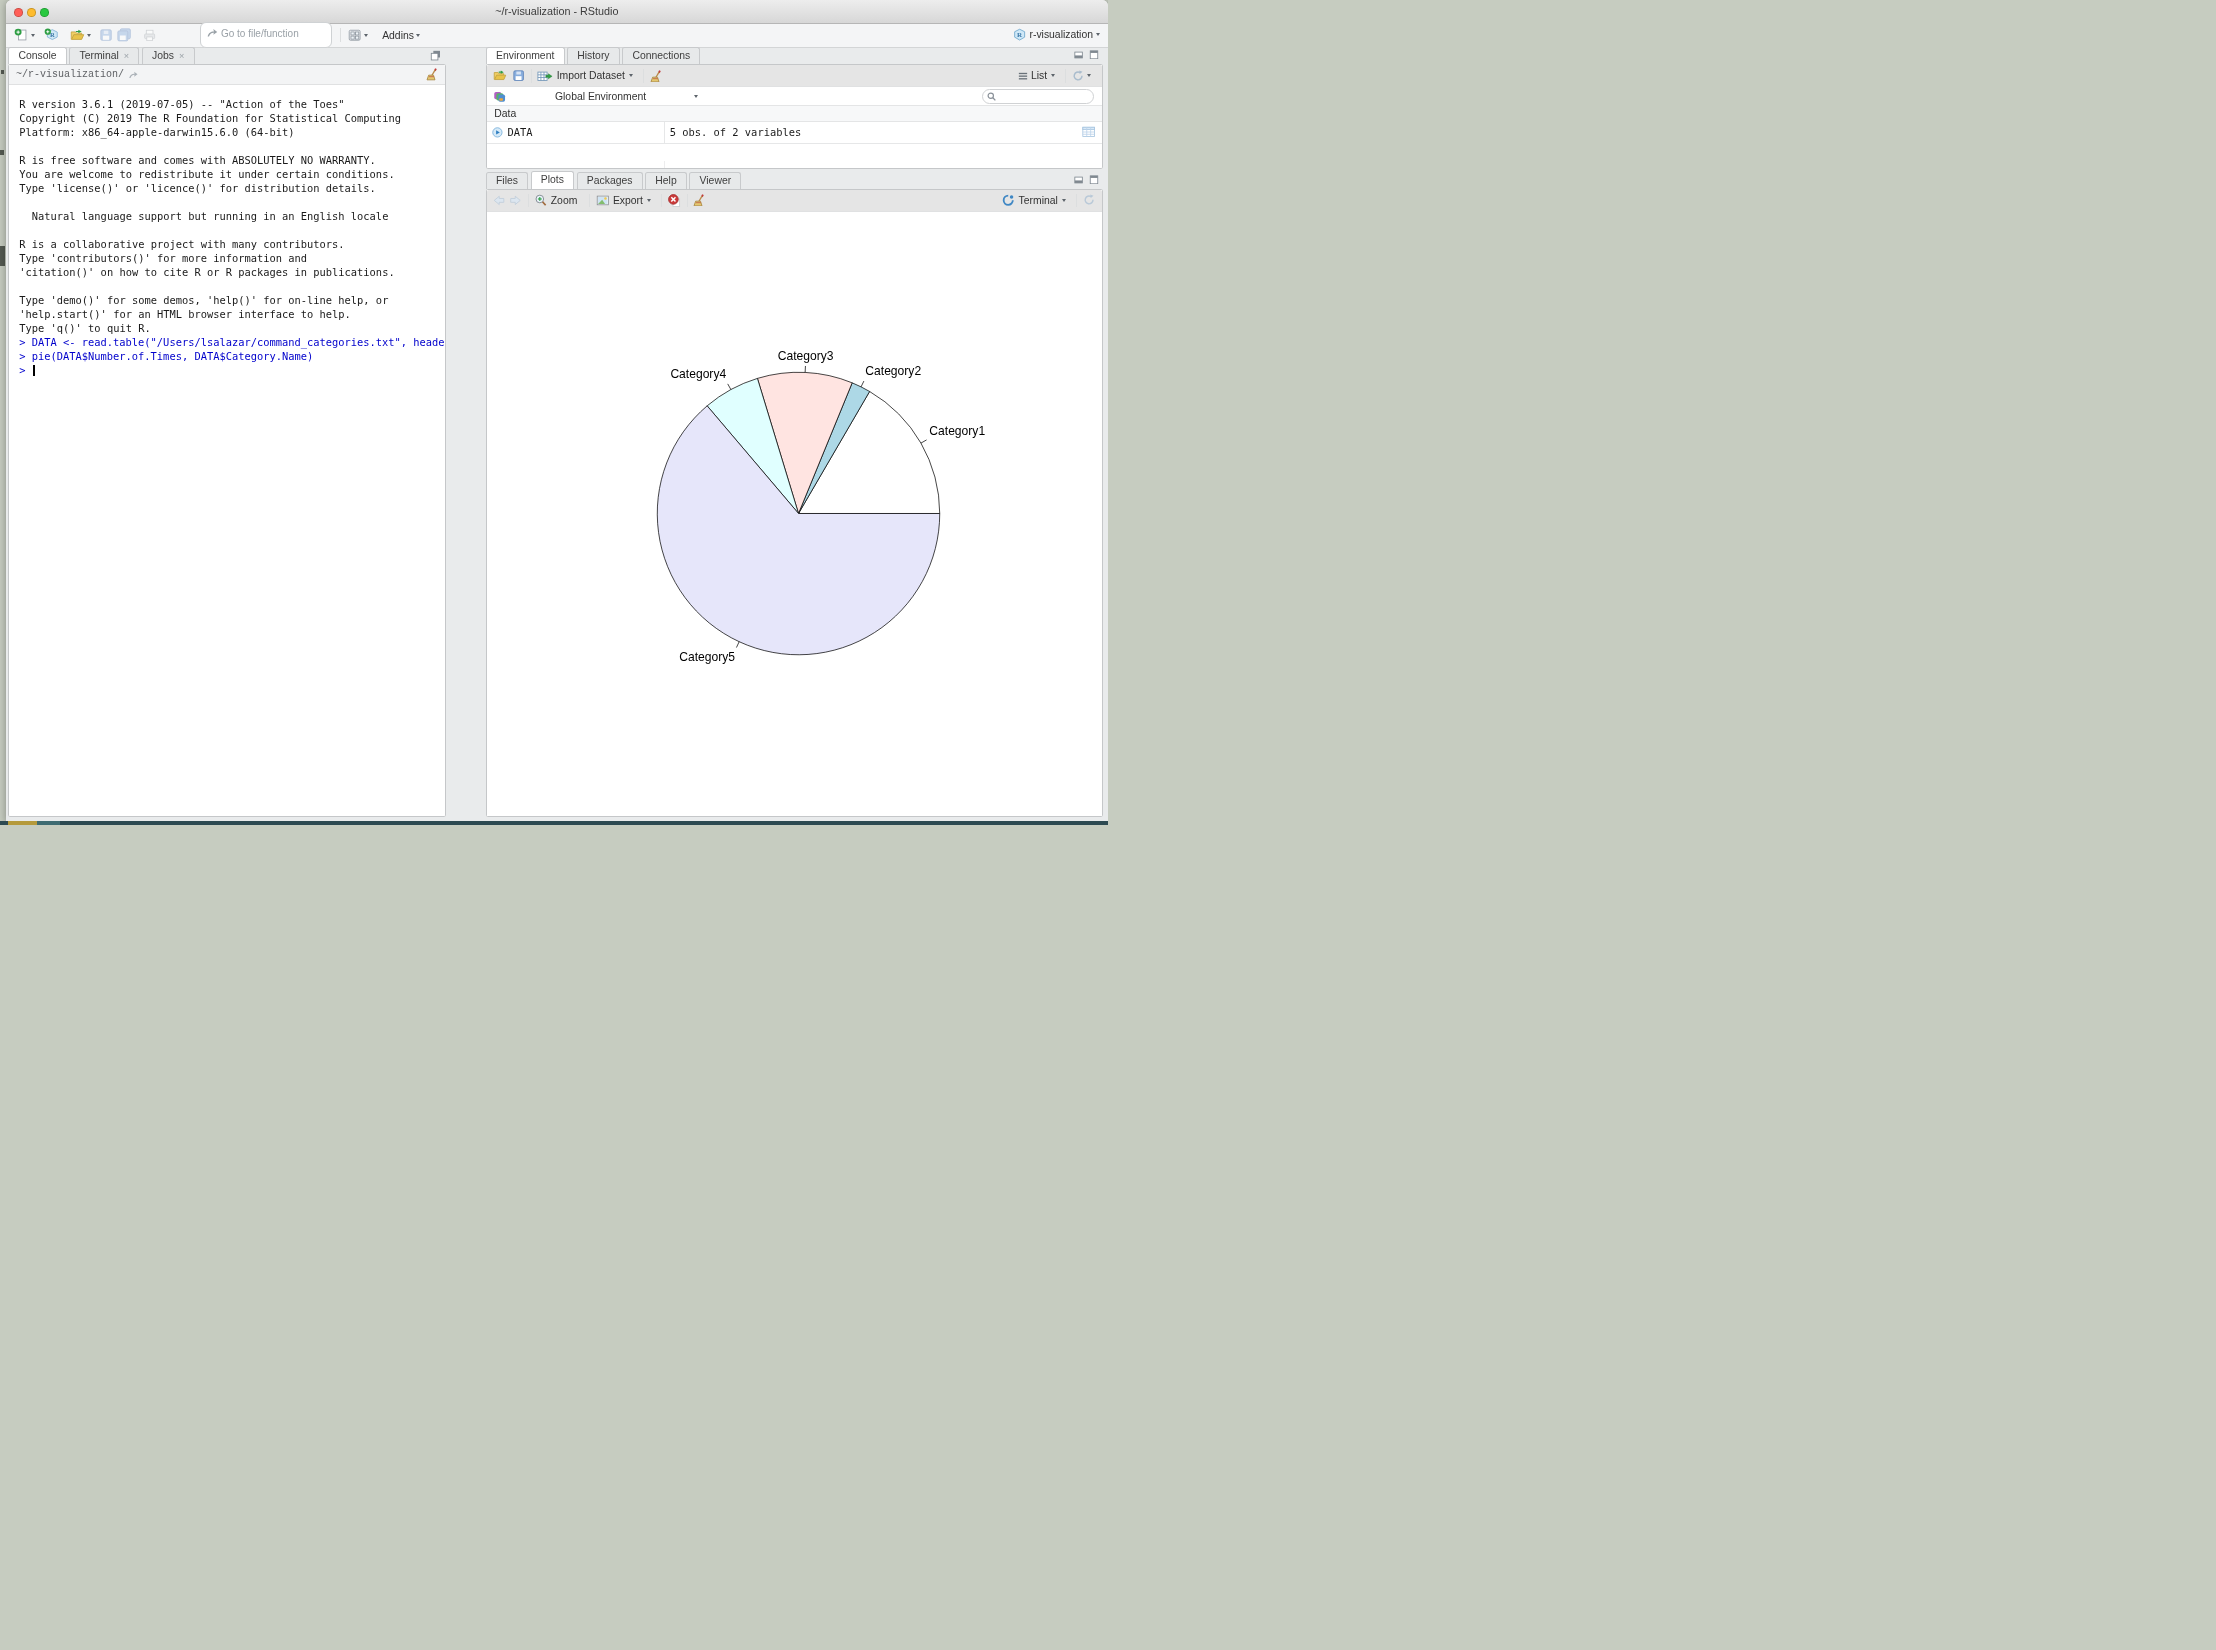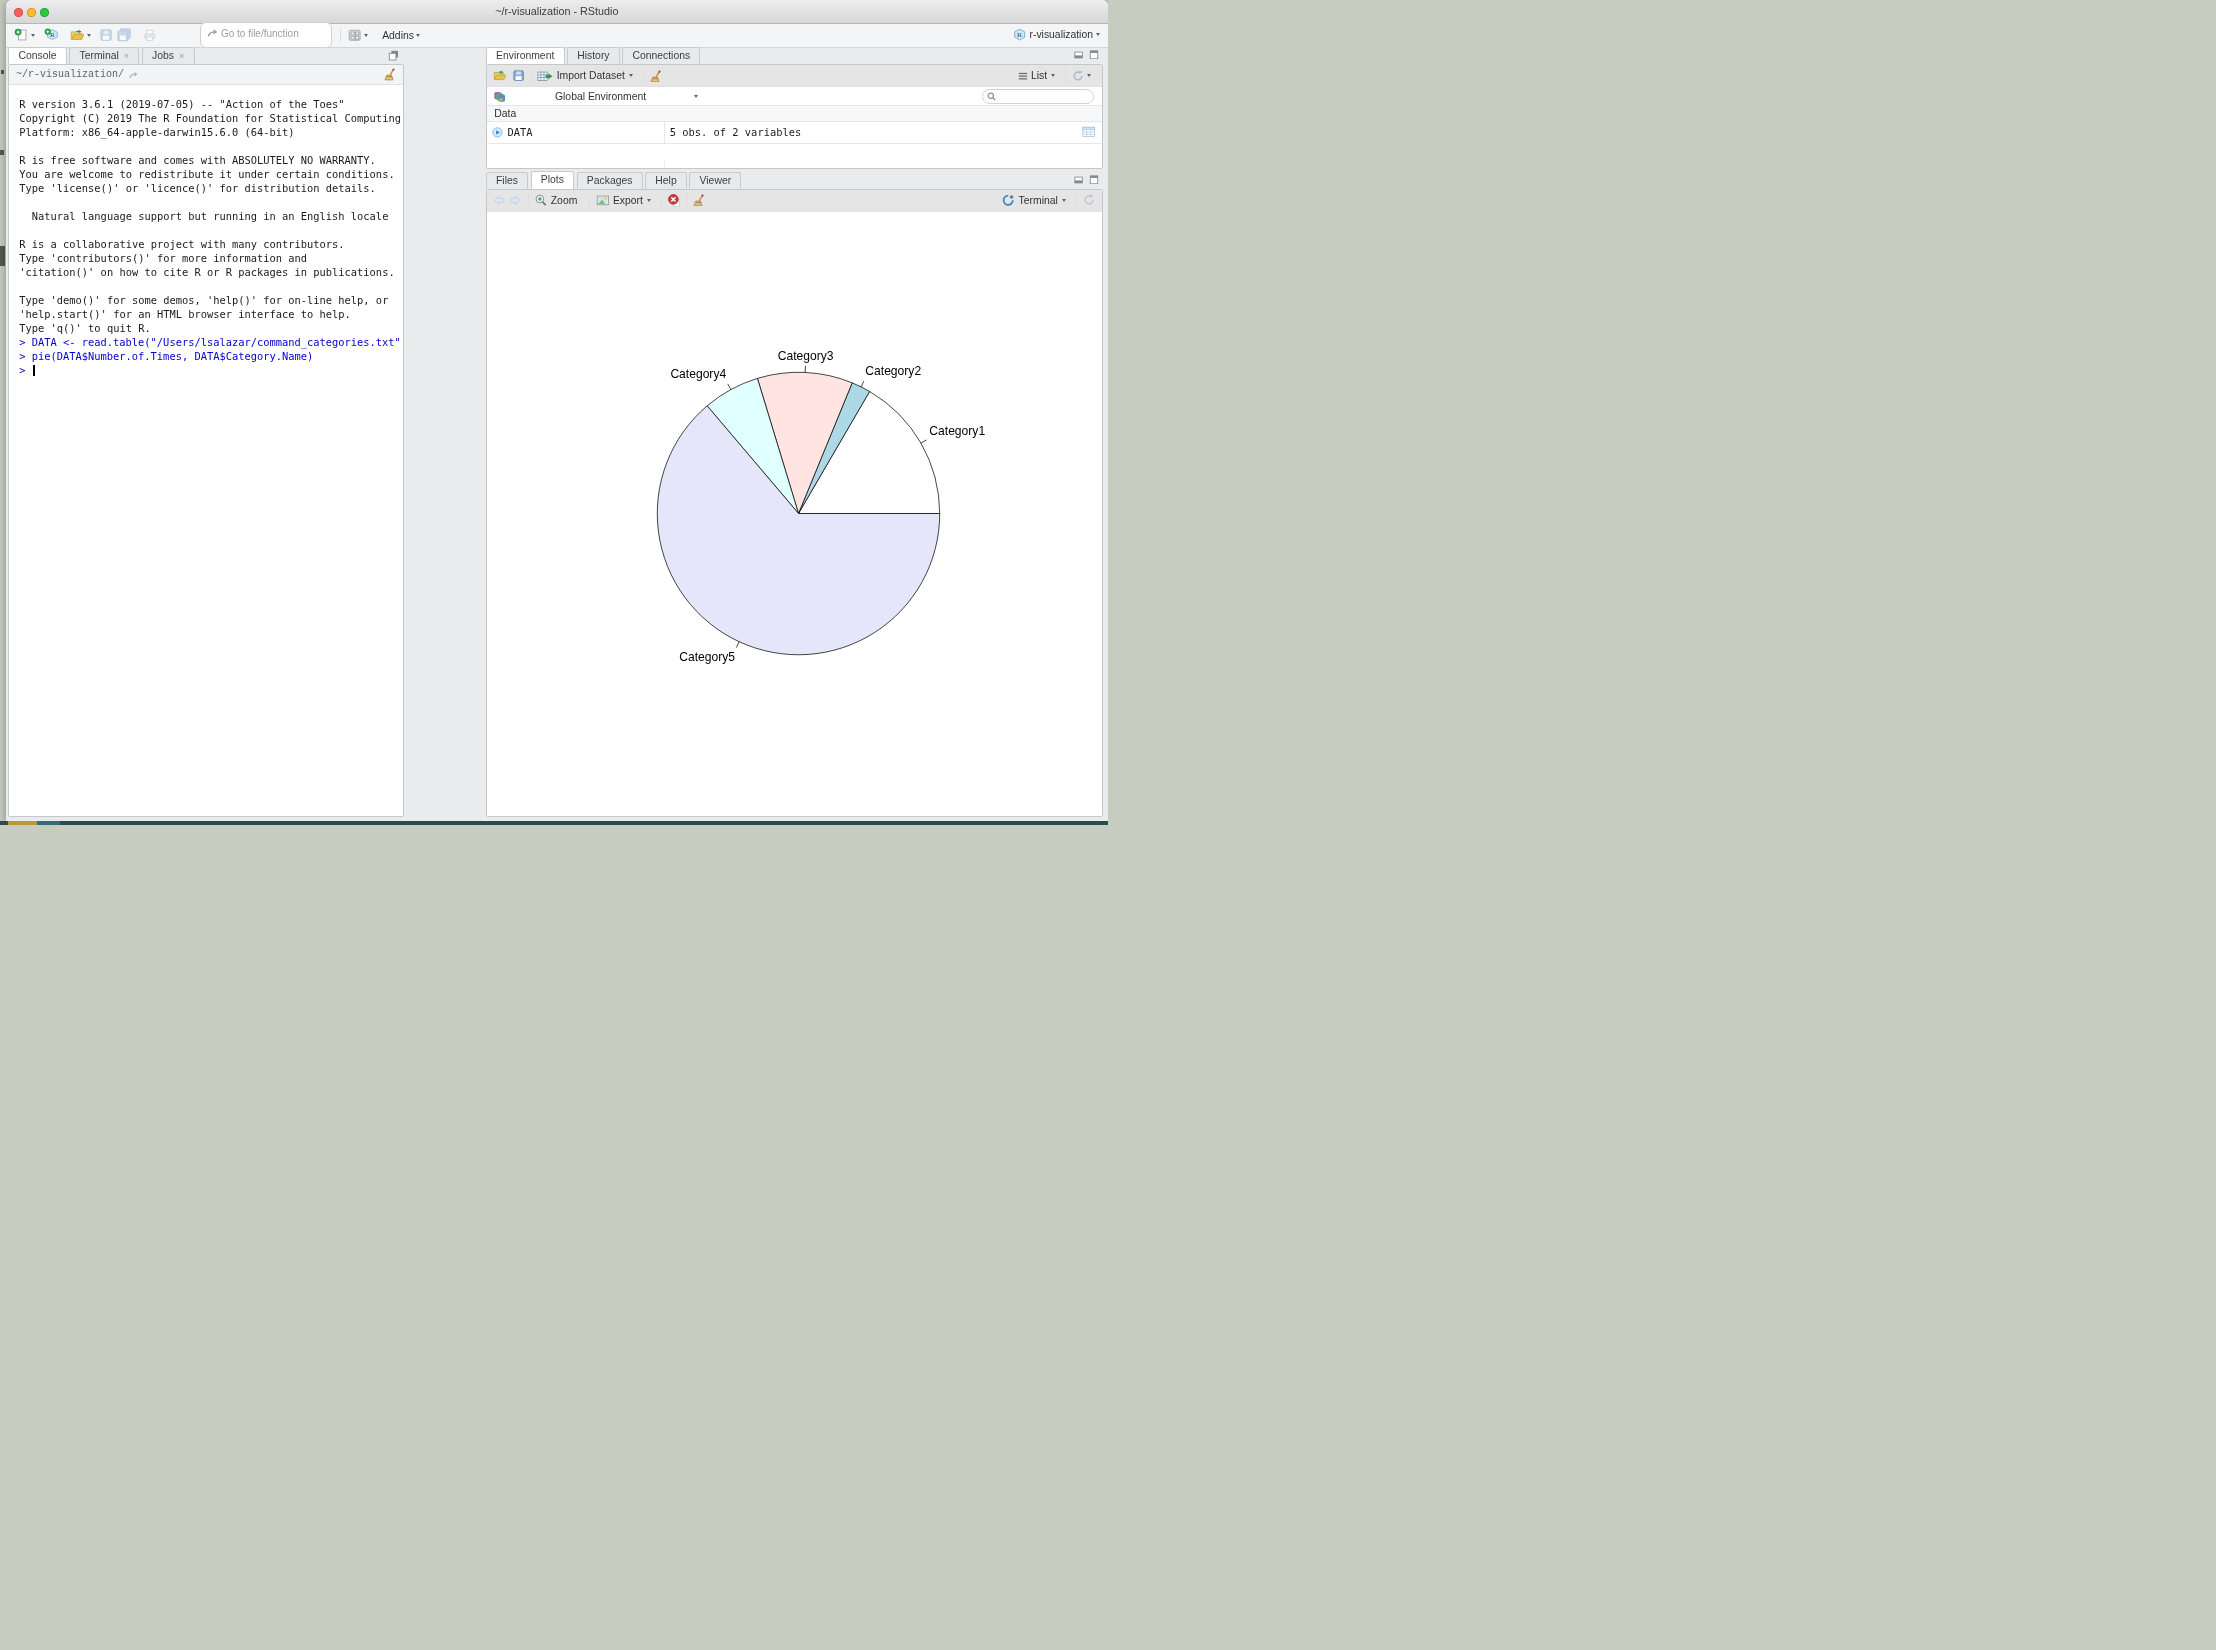--- a/index.html
+++ b/index.html
@@ -47,21 +47,21 @@
     font-family:"Liberation Sans",sans-serif;min-width:0;
   }
   .goto-box input::placeholder{color:#9aa1a7;}
   .vdiv{width:0.8px;height:13.3px;background:#dcdedf;margin:0 5.8px;}
   .tb-label{font-size:10.4px;color:#333;margin-left:3.3px;}
   .spacer{flex:1;}
   .proj-sel{display:flex;align-items:center;}
   
   .workspace{position:absolute;left:0;right:0;top:47px;bottom:0;}
   .pane{position:absolute;}
-  #console-pane{left:2.5px;top:0.8px;width:396px;bottom:4.2px;}
+  #console-pane{left:2.5px;top:0.8px;width:396px;bottom:4.2px;padding-left:42px;}
   #env-pane{left:480px;top:0.8px;width:617px;height:121px;}
   #plots-pane{left:480px;top:125px;width:617px;bottom:4.2px;}
   .tabbar{position:absolute;left:0;right:0;top:0;height:16.7px;display:flex;align-items:flex-end;}
   .tab{
     height:16px;line-height:16px;padding:0 9.2px;font-size:10.4px;color:#3e3e3e;
     background:#e7e9ea;border:0.8px solid #c8cacc;border-bottom:none;
     border-radius:2.5px 2.5px 0 0;margin-right:2.5px;display:flex;align-items:center;position:relative;z-index:1;
   }
   .tab.active{background:#fff;z-index:3;height:16.7px;line-height:16.7px;}
   .tab .x{font-size:9.2px;color:#9aa1a7;margin-left:5px;line-height:1;}

